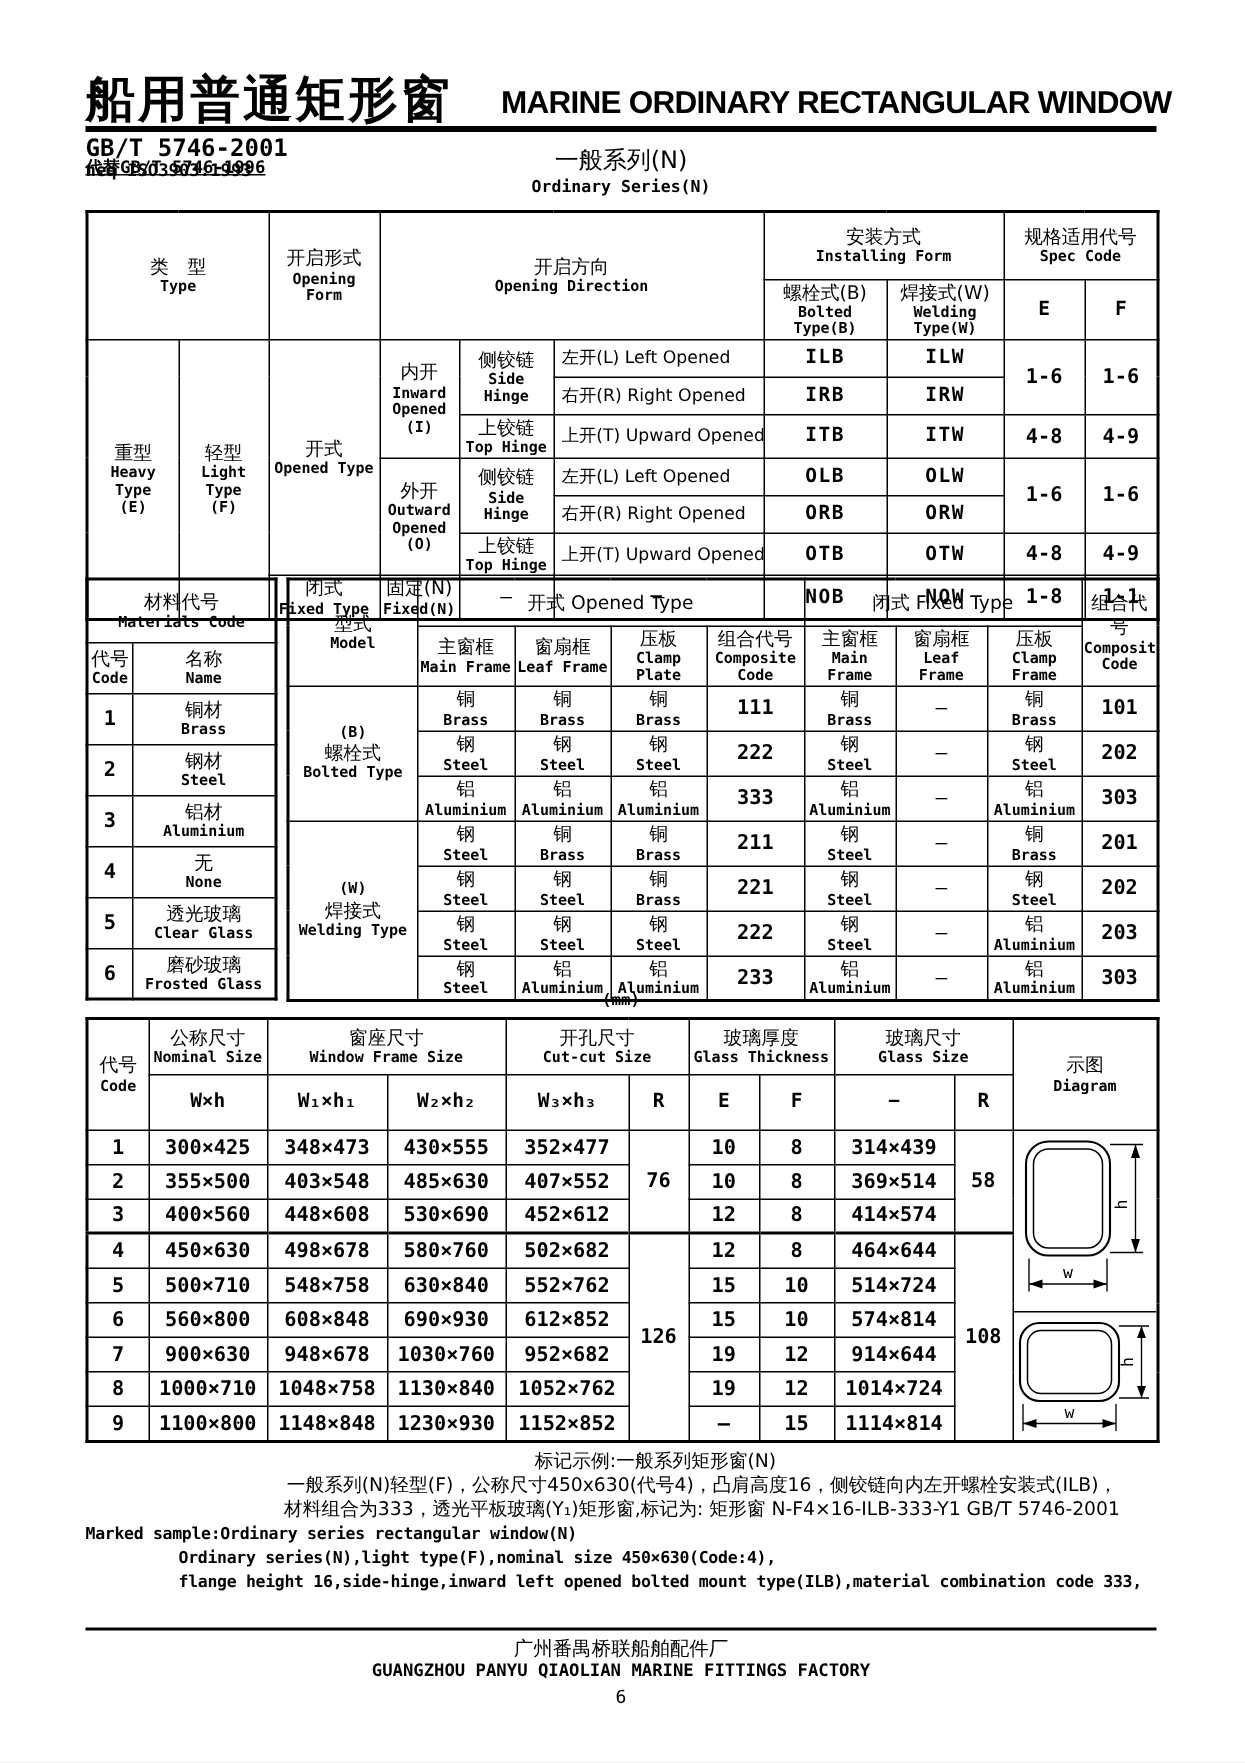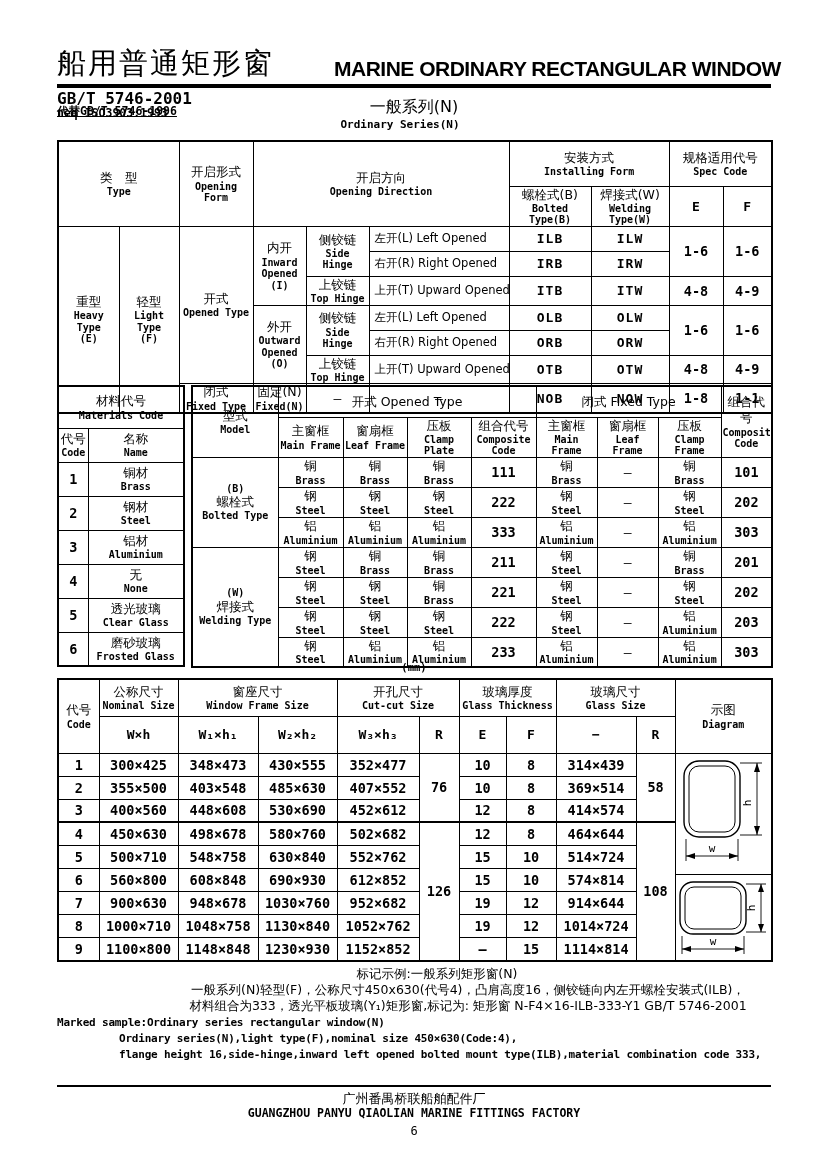--- a/index.html
+++ b/index.html
@@ -2,21 +2,21 @@
 <html><head>
 <meta charset="utf-8">
 <style>
   * { margin:0; padding:0; box-sizing:border-box; }
   html,body { background:#e8e8e8; }
   body { font-family:"DejaVu Sans Mono","Liberation Mono",monospace; color:#000; }
   .page { position:relative; width:830px; height:1175px; background:#ffffff; margin:0 auto; overflow:hidden; }
   .abs { position:absolute; }
 
   
-  .title-cn { font-family:"DejaVu Sans","Liberation Sans",sans-serif; font-weight:normal; font-size:29px; letter-spacing:2px; }
+  .title-cn { font-family:"DejaVu Sans","Liberation Sans",sans-serif; font-weight:bold; font-size:33px; letter-spacing:2px; }
   .title-en { font-family:"Liberation Sans","DejaVu Sans",sans-serif; font-weight:bold; font-size:21px; letter-spacing:-0.5px; }
   .std-no  { font-weight:bold; font-size:16px; }
   .std-sub { font-weight:bold; font-size:11.5px; }
   .series-cn { font-family:"DejaVu Sans","Liberation Sans",sans-serif; font-size:16px; }
   .series-en { font-size:11px; font-weight:bold; }
   .centered { width:714px; text-align:center; }
 
   .rule-title { width:714px; border-top:4px solid #000; }
   .rule-foot  { width:714px; border-top:2px solid #000; }
 
@@ -60,21 +60,21 @@
 
   <div class="abs title-cn" style="left:57px; top:44px;">船用普通矩形窗</div>
   <div class="abs title-en" style="left:334px; top:57px;">MARINE ORDINARY RECTANGULAR WINDOW</div>
   <div class="abs rule-title" style="left:57px; top:84px;"></div>
 
   <div class="abs std-no" style="left:57px; top:89px;">GB/T 5746-2001</div>
   <div class="abs std-sub" style="left:57px; top:106px;">neq ISO3903:1993</div>
   <div class="abs std-sub" style="left:57px; top:104px;text-decoration:underline;">代替GB/T 5746-1996</div>
 
   <div class="abs centered series-cn" style="left:57px; top:97px;">一般系列(N)</div>
-  <div class="abs centered series-en" style="left:43px; top:118px;">Ordinary Series(N)</div>
+  <div class="abs centered series-en" style="left:57px; top:118px;">Ordinary Series(N)</div>
 
   <table class="abs" style="left:57px; top:140px; width:714px;">
     <colgroup>
       <col style="width:61px">
         <col style="width:60px">
         <col style="width:74px">
         <col style="width:53px">
         <col style="width:63px">
       <col style="width:140px">
         <col style="width:82px">

